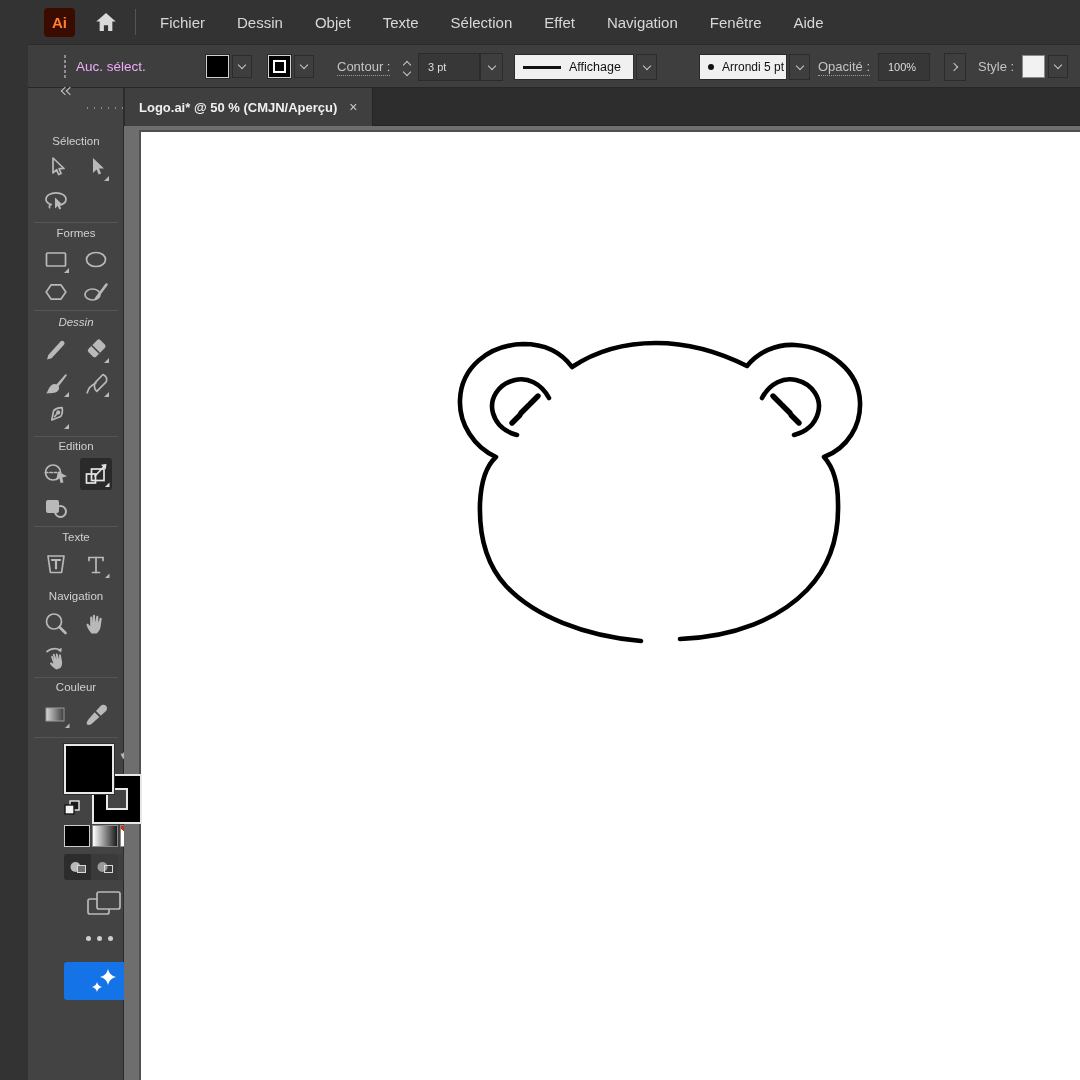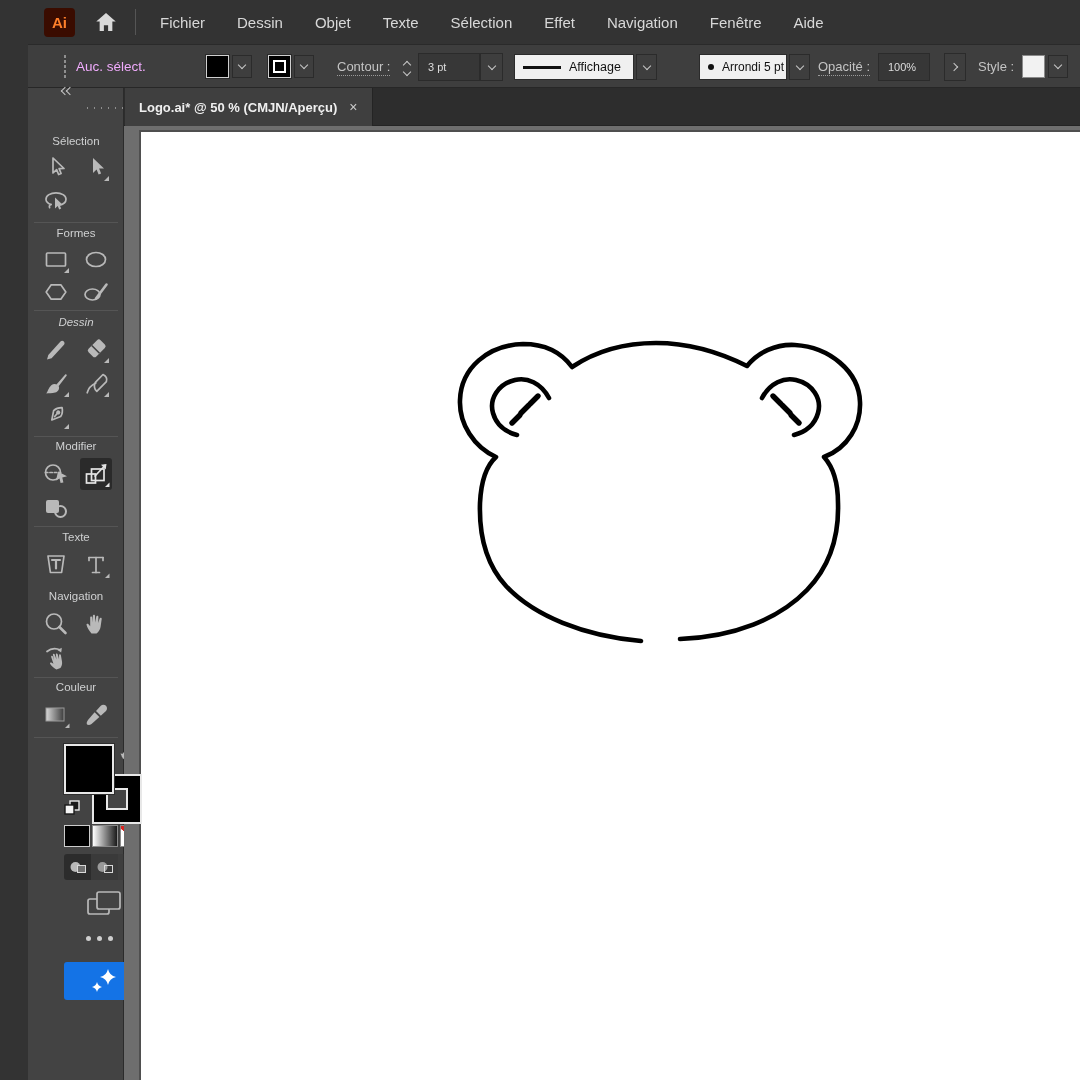--- a/index.html
+++ b/index.html
@@ -229,21 +229,21 @@
         <g transform="rotate(40 14 13)">
           <path d="M14 3.5 C16.4 5.4 18.3 8.3 18.6 11.2 L14 19.5 L9.4 11.2 C9.7 8.3 11.6 5.4 14 3.5 Z"></path>
           <line x1="14" y1="9.5" x2="14" y2="15"></line>
           <circle cx="14" cy="9.5" r="1.2"></circle>
         </g>
         <path d="M22 27 L27 27 L27 22 Z" fill="#b9b9b9" stroke="none"></path>
       </svg>
   </div>
   <div class="divider" style="top:348px;"></div>
 
-  <div class="sec-label" style="top:352px;">Modifier</div>
+  <div class="sec-label" style="top:352px;">Edition</div>
   <div class="tool" style="left:12px;top:370px;">
     <svg width="28" height="28" viewBox="0 0 28 28" class="ticon">
         <circle cx="11" cy="12.5" r="7.5"></circle>
         <line x1="3.5" y1="12.5" x2="18.5" y2="12.5" stroke-dasharray="2.4 2"></line>
         <path d="M16 11.5 L25 16.2 L20.3 17.6 L21.4 22.4 L18.6 23 L17.5 18.4 L14 20.4 Z" fill="#b9b9b9" stroke="none"></path>
       </svg>
   </div>
   <div class="tool selected" style="left:52px;top:370px;">
     <svg width="28" height="28" viewBox="0 0 28 28">
         <g fill="none" stroke="#e4e4e4" stroke-width="1.7" stroke-linecap="round">

